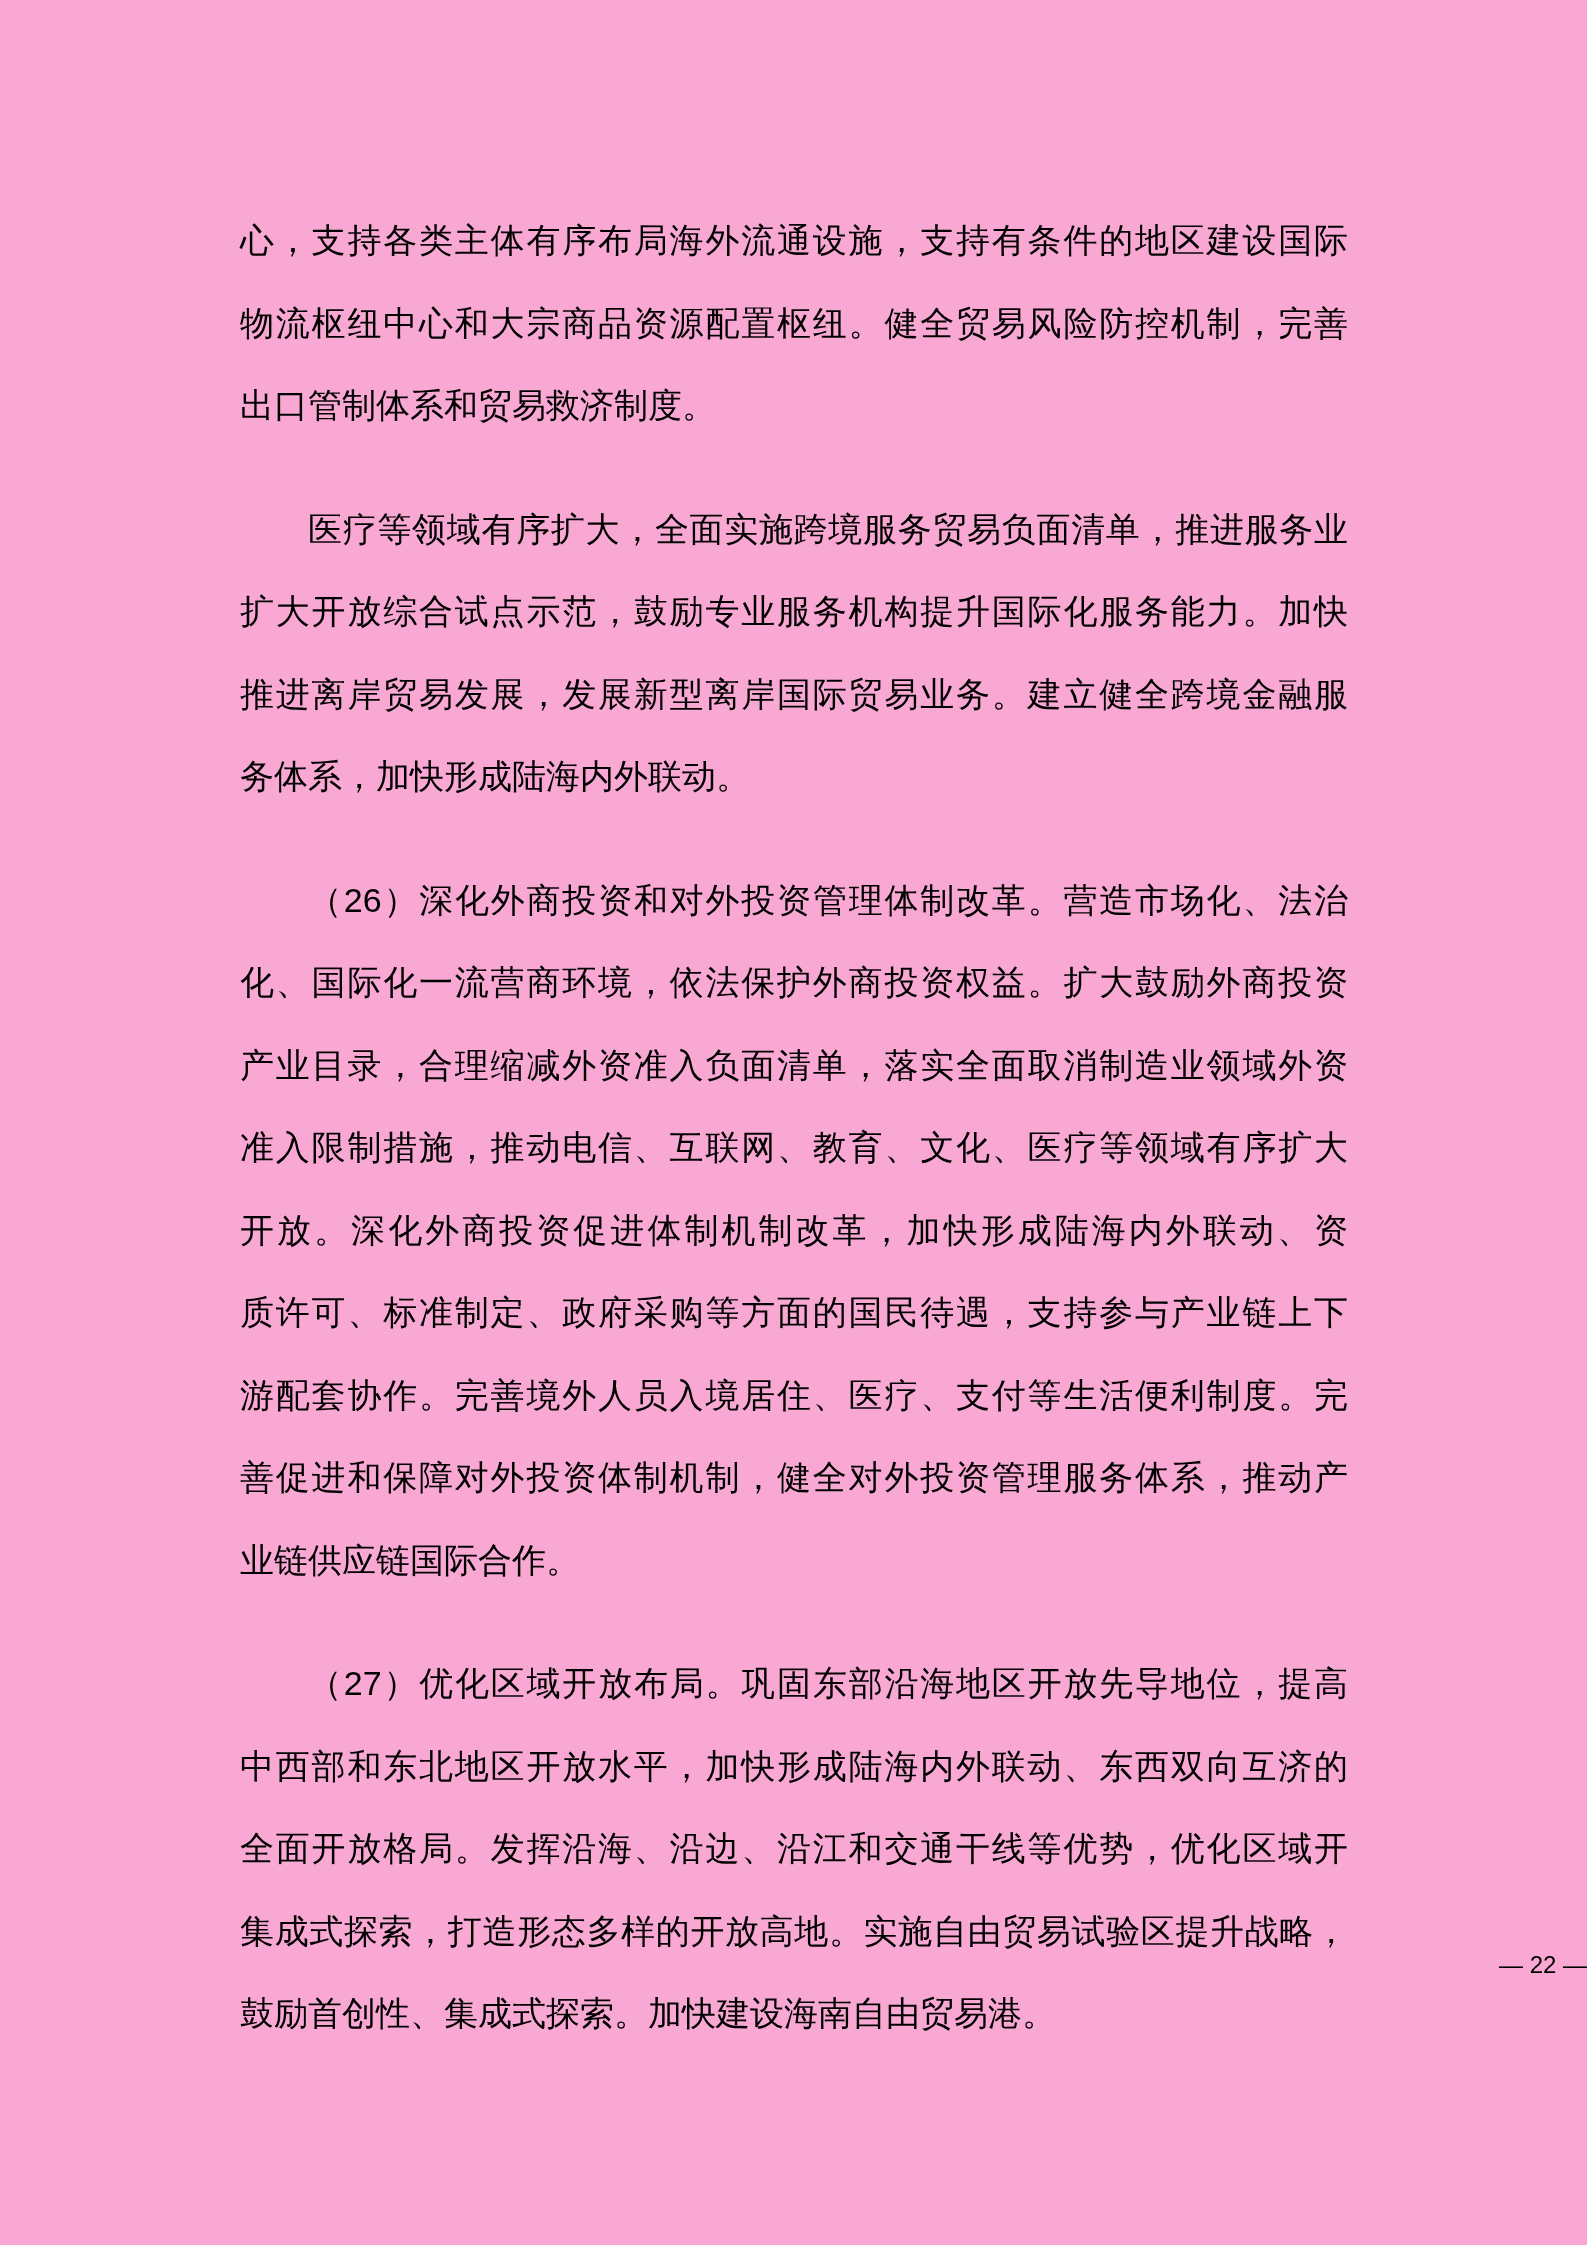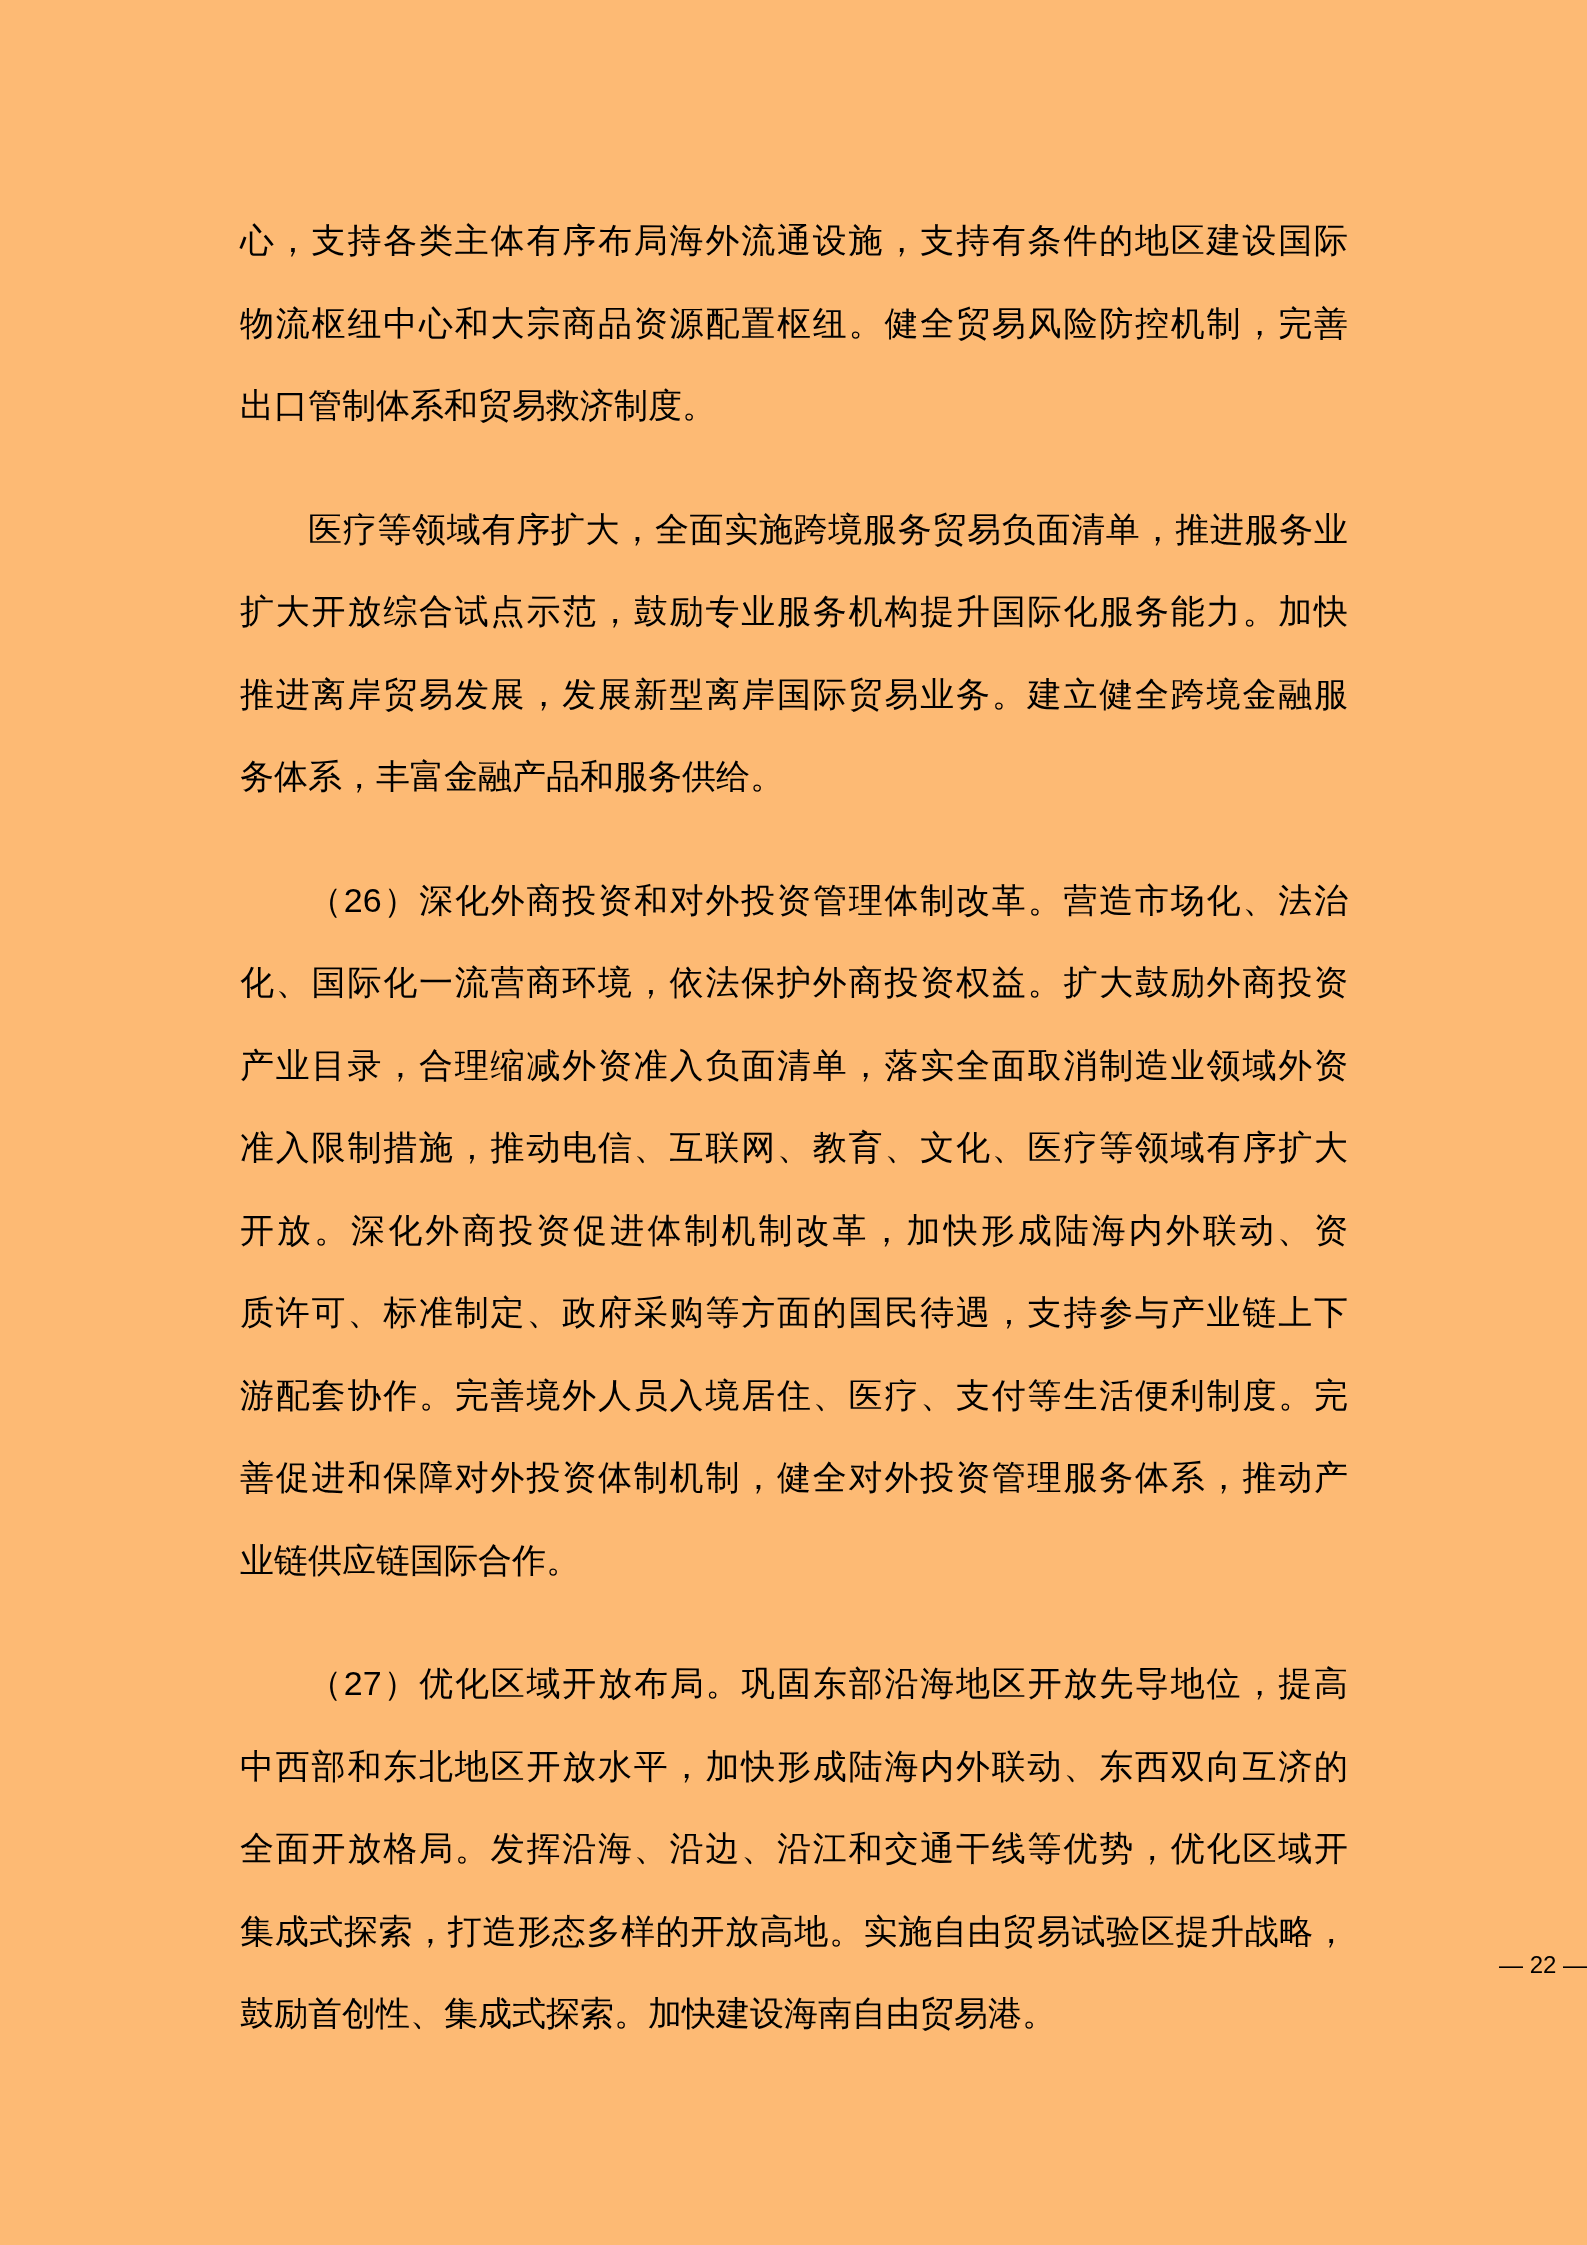--- a/index.html
+++ b/index.html
@@ -1,20 +1,20 @@
 <!DOCTYPE html>
 <html><head>
 <meta charset="utf-8">
 <style>
   html,body{margin:0;padding:0;background:#ffffff;}
   .page{
     position:relative;
     width:1587px;
     height:2245px;
-    background:#fdba74;
+    background:#f9a8d4;
     font-family:"Liberation Sans", sans-serif;
     color:#000000;
     overflow:hidden;
   }
   .content{
     position:absolute;
     left:240px;
     top:199px;
     width:1108px;
   }
@@ -57,21 +57,21 @@
     <section class="para">
       <div class="line">心，支持各类主体有序布局海外流通设施，支持有条件的地区建设国际</div>
       <div class="line">物流枢纽中心和大宗商品资源配置枢纽。健全贸易风险防控机制，完善</div>
       <div class="line last">出口管制体系和贸易救济制度。</div>
     </section>
 
     <section class="para">
       <div class="line first">医疗等领域有序扩大，全面实施跨境服务贸易负面清单，推进服务业</div>
       <div class="line">扩大开放综合试点示范，鼓励专业服务机构提升国际化服务能力。加快</div>
       <div class="line">推进离岸贸易发展，发展新型离岸国际贸易业务。建立健全跨境金融服</div>
-      <div class="line last">务体系，丰富金融产品和服务供给。</div>
+      <div class="line last">务体系，加快形成陆海内外联动。</div>
     </section>
 
     <section class="para">
       <div class="line first">（26）深化外商投资和对外投资管理体制改革。营造市场化、法治</div>
       <div class="line">化、国际化一流营商环境，依法保护外商投资权益。扩大鼓励外商投资</div>
       <div class="line">产业目录，合理缩减外资准入负面清单，落实全面取消制造业领域外资</div>
       <div class="line">准入限制措施，推动电信、互联网、教育、文化、医疗等领域有序扩大</div>
       <div class="line">开放。深化外商投资促进体制机制改革，加快形成陆海内外联动、资</div>
       <div class="line">质许可、标准制定、政府采购等方面的国民待遇，支持参与产业链上下</div>
       <div class="line">游配套协作。完善境外人员入境居住、医疗、支付等生活便利制度。完</div>

